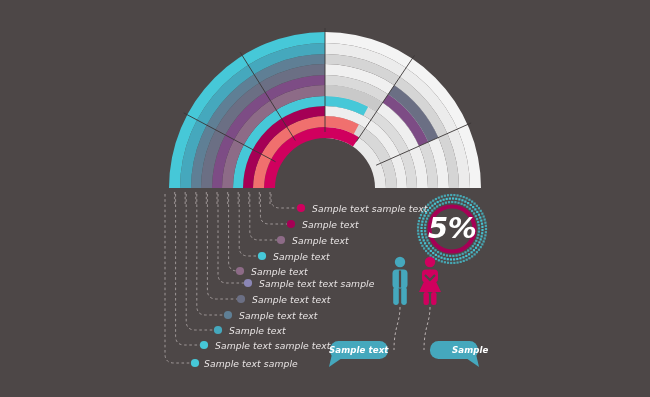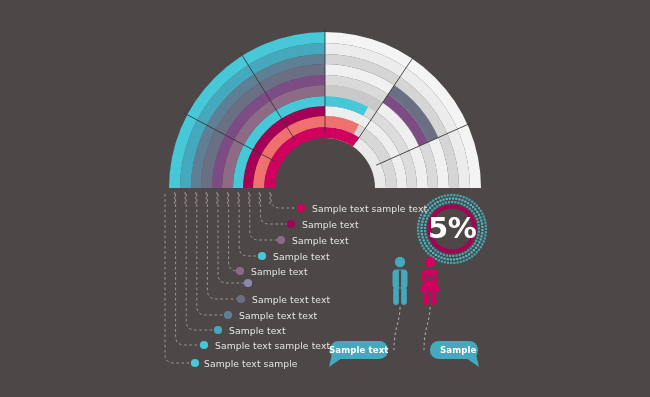--- a/index.html
+++ b/index.html
@@ -11,21 +11,21 @@
     width: 650px;
     height: 397px;
     position: relative;
     overflow: hidden;
     font-family: "DejaVu Sans", "Liberation Sans", sans-serif;
     background: #4d4747;
   }
   #stage {
     position: absolute;
     left: 0; top: 0;
-    width: 650px; height: 397px;
+    width: 650px; height: 397px; font-style: italic;
   }
   #stage svg {
     position: absolute;
     left: 0; top: 0;
     width: 650px;
     height: 397px;
     display: block;
   }
   .lbl {
     position: absolute;
@@ -340,21 +340,22 @@
           <path d="M 476 354 L 479 367 L 466 358 Z" fill="#45a8bd"></path>
           <path d="M 430 307 C 430 323 424 327 424 350" fill="none" stroke="#b9b1b1" stroke-width="1" stroke-dasharray="2.6 2.6"></path>
         </g>
       </g>
     </svg>
 <div class="lbl" style="left: 312px; top: 203px;">Sample text sample text</div>
     <div class="lbl" style="left: 302px; top: 219px;">Sample text</div>
     <div class="lbl" style="left: 292px; top: 235px;">Sample text</div>
     <div class="lbl" style="left: 273px; top: 251px;">Sample text</div>
     <div class="lbl" style="left: 251px; top: 266px;">Sample text</div>
+    <div class="lbl" style="left: 259px; top: 278px;">Sample text text sample</div>
     <div class="lbl" style="left: 252px; top: 294px;">Sample text text</div>
     <div class="lbl" style="left: 239px; top: 310px;">Sample text text</div>
     <div class="lbl" style="left: 229px; top: 325px;">Sample text</div>
     <div class="lbl" style="left: 215px; top: 340px;">Sample text  sample text</div>
     <div class="lbl" style="left: 204px; top: 358px;">Sample text sample</div>
     <div class="pct-text" style="left: 428px; top: 211px;">5%</div>
     <div class="bub-text" style="left: 329px; top: 345px;">Sample text</div>
-    <div class="bub-text" style="left: 440px; top: 345px;">Sample</div>
+    <div class="bub-text" style="left: 452px; top: 345px;">Sample</div>
   </div>
 
 </body></html>

